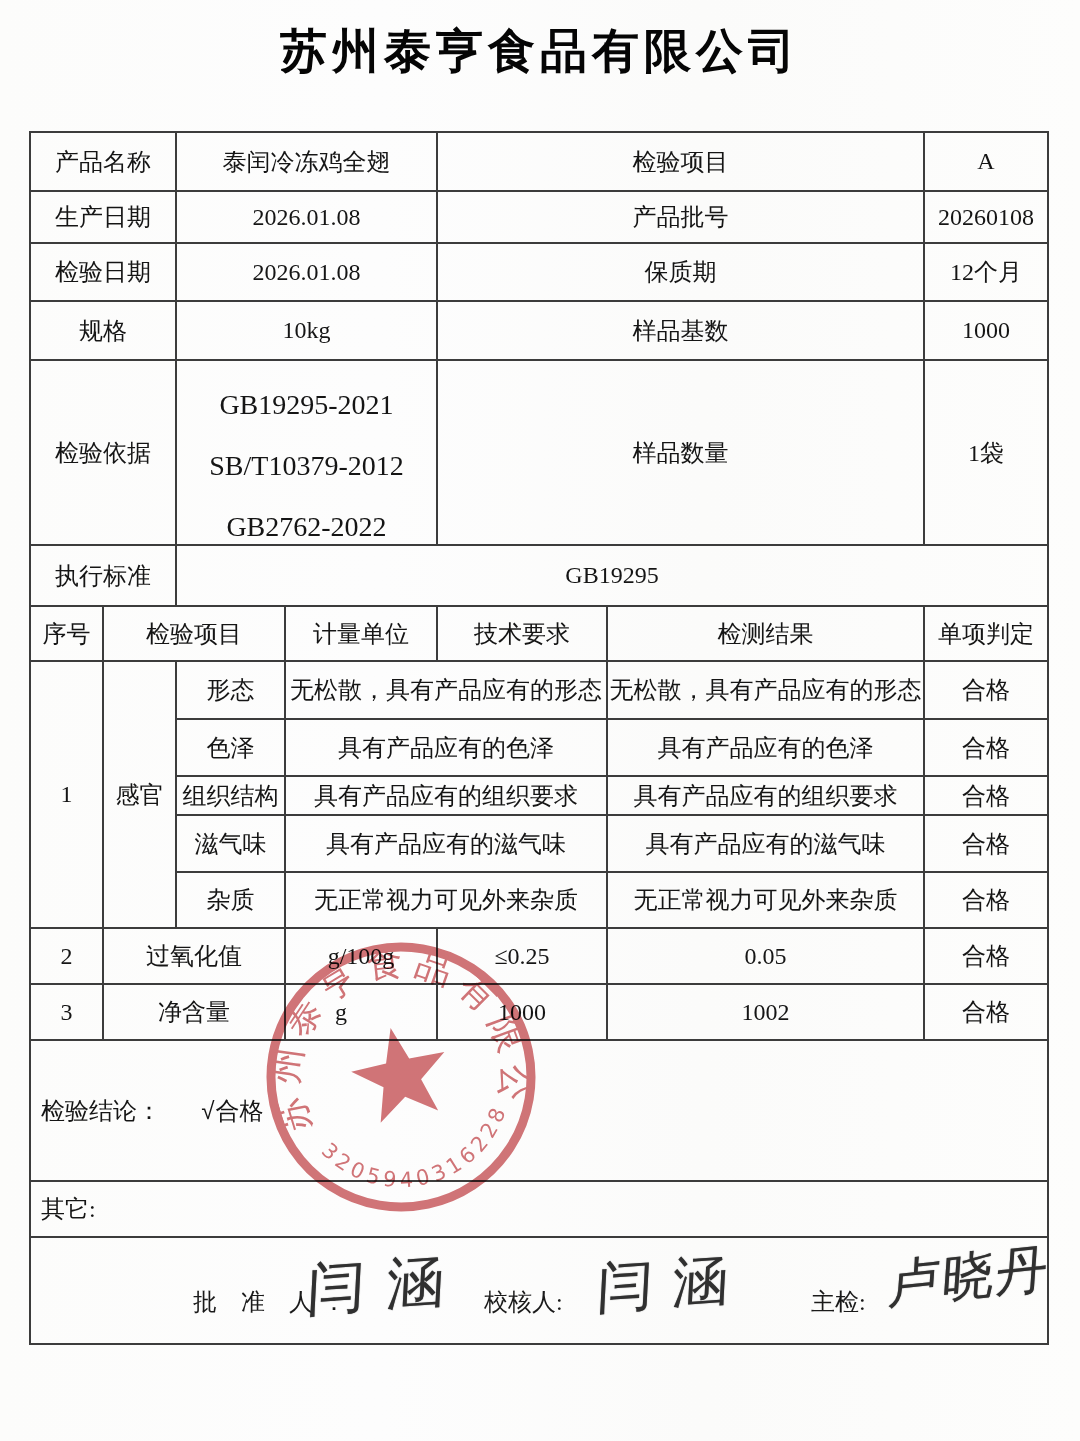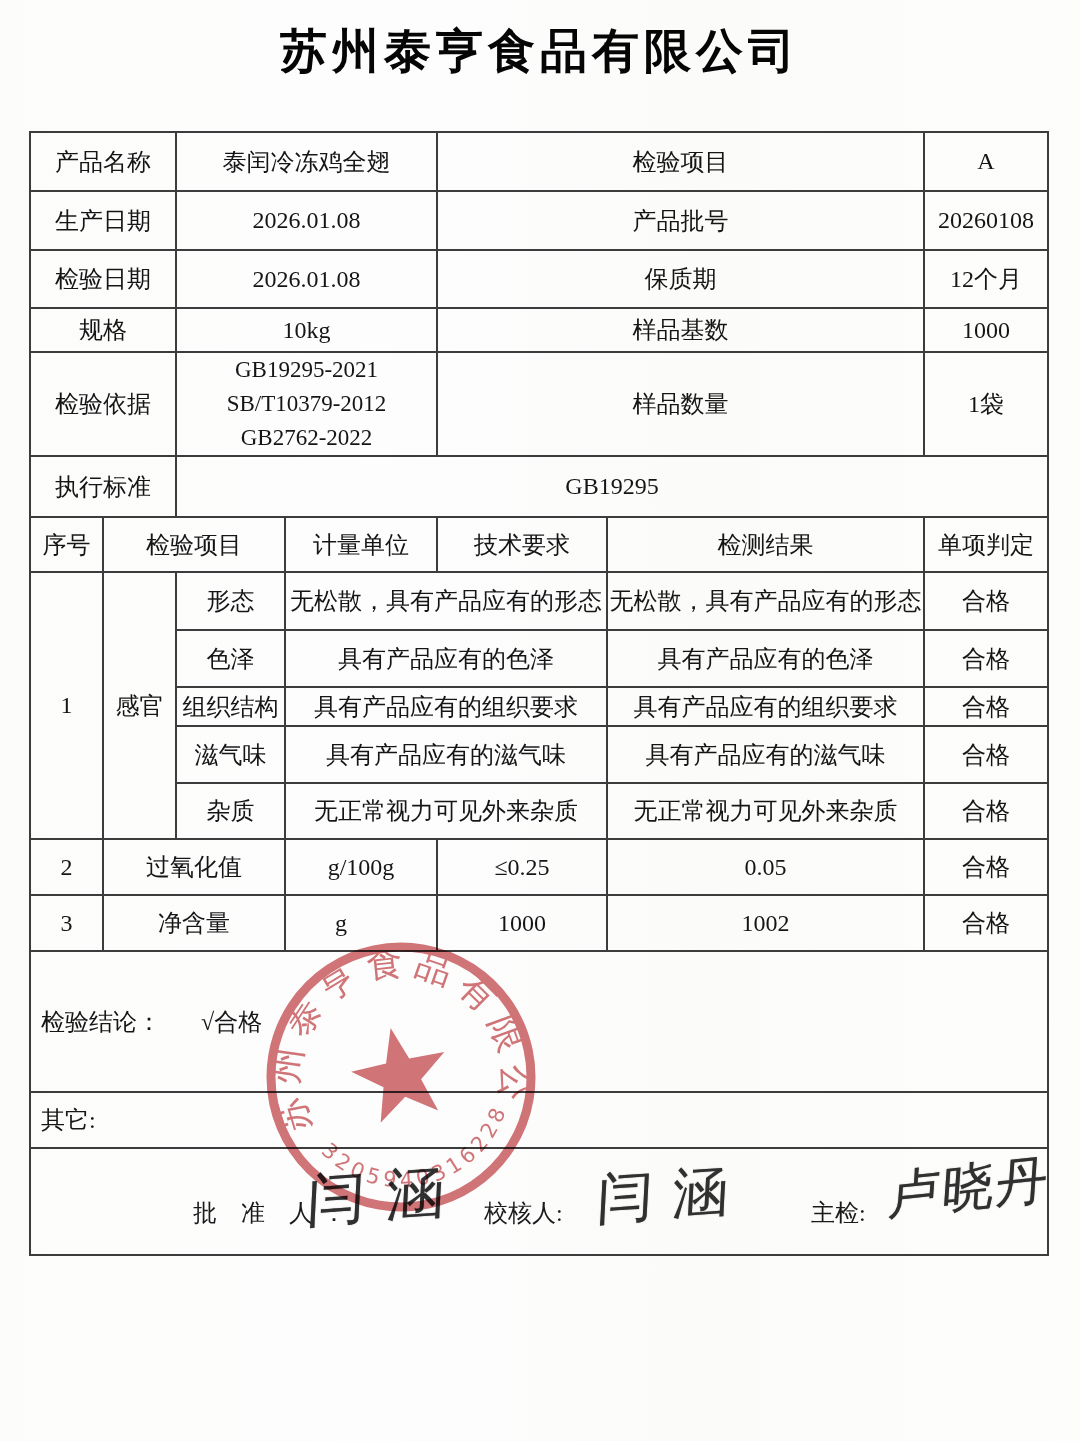--- a/index.html
+++ b/index.html
@@ -23,24 +23,24 @@
   }
   table.report td,table.report th{
     border:2px solid #3c3c3c;
     text-align:center;vertical-align:middle;
     padding:0;font-weight:normal;overflow:visible;
     font-size:24px;
   }
   .fs23{font-size:23px;}
   .fs21{font-size:21px;}
   .fs20{font-size:20px;}
-  .dep-lines div{line-height:34px;font-size:23px;}
+  .dep-lines div{line-height:34px;font-size:28px;margin-top:27px;}
   .left-cell{text-align:left !important;padding-left:10px !important;}
   .conclusion-cell{font-size:30px;}
-  .conclusion-cell .concl-val{margin-left:40px;}
+  .conclusion-cell .concl-val{margin-left:40px;font-family:Liberation Mono, monospace;}
   .other-cell{font-size:30px;}
   .sig-cell{position:relative;}
   .sig-label{
     position:absolute;top:48px;font-size:24px;color:#1a1a1a;white-space:nowrap;
   }
   .sig-label.sp{letter-spacing:9px;}
   .sig-name{
     position:absolute;top:8px;
     font-family:"DejaVu Sans","Liberation Sans",sans-serif;
     color:#303030;white-space:nowrap;
@@ -75,33 +75,33 @@
         <col style="width:317px">
       <col style="width:124px">
     </colgroup>
     <tbody>
       <tr style="height:59px">
         <td colspan="2">产品名称</td>
         <td colspan="2">泰闰冷冻鸡全翅</td>
         <td colspan="2">检验项目</td>
         <td>A</td>
       </tr>
-      <tr style="height:59px">
+      <tr style="height:52px">
         <td colspan="2">生产日期</td>
         <td colspan="2">2026.01.08</td>
         <td colspan="2">产品批号</td>
         <td>20260108</td>
       </tr>
       <tr style="height:58px">
         <td colspan="2">检验日期</td>
         <td colspan="2">2026.01.08</td>
         <td colspan="2">保质期</td>
         <td>12个月</td>
       </tr>
-      <tr style="height:44px">
+      <tr style="height:59px">
         <td colspan="2">规格</td>
         <td colspan="2">10kg</td>
         <td colspan="2">样品基数</td>
         <td>1000</td>
       </tr>
       <tr style="height:104px">
         <td colspan="2">检验依据</td>
         <td colspan="2" class="dep-lines">
           <div>GB19295-2021</div>
           <div>SB/T10379-2012</div>

